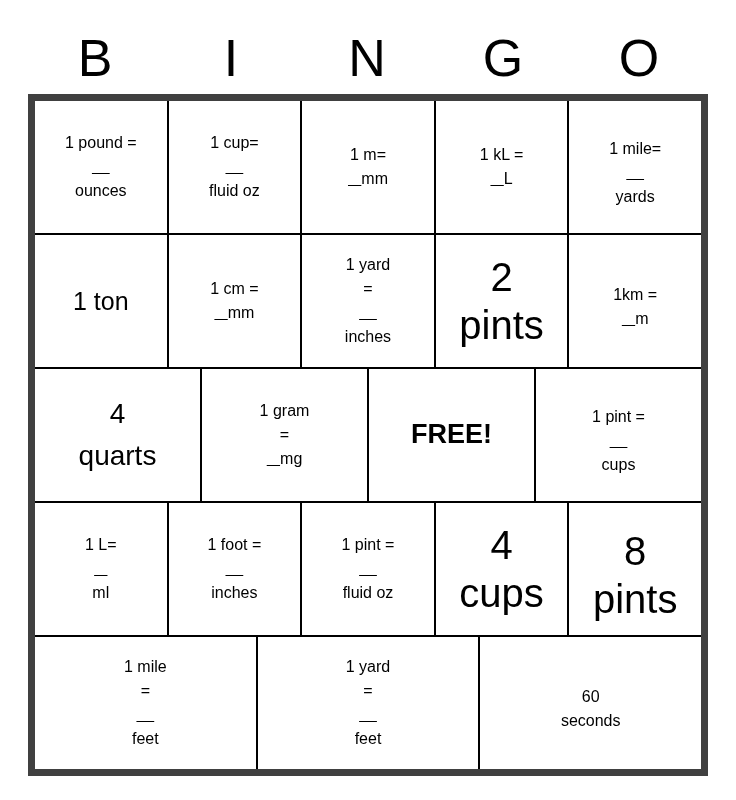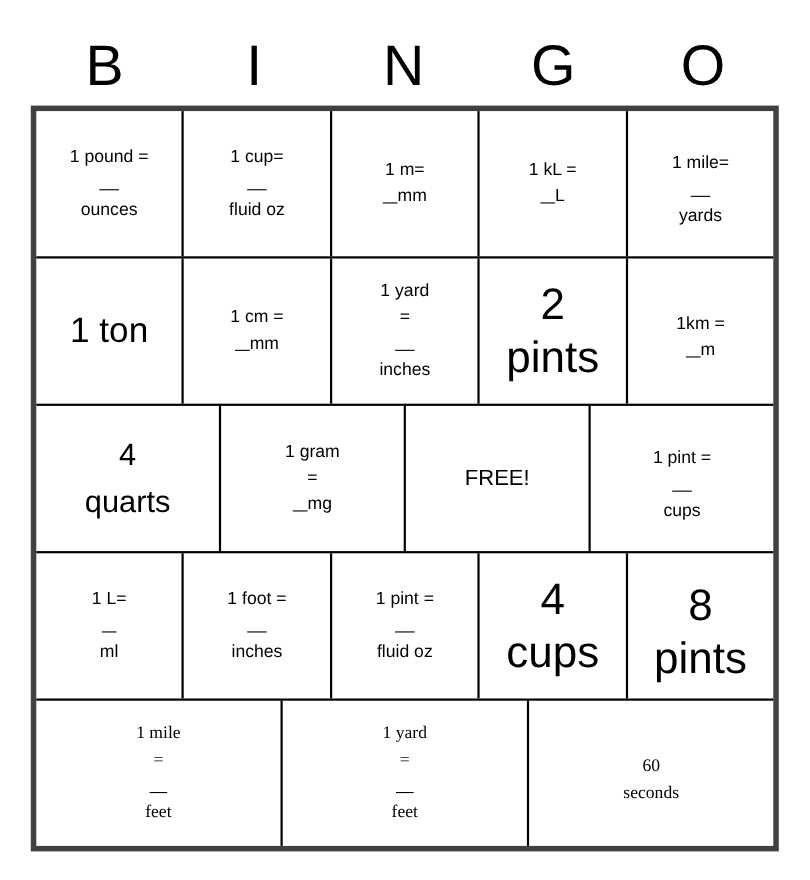--- a/index.html
+++ b/index.html
@@ -33,32 +33,31 @@
     .bingo-header-cell {
       flex: 1;
       text-align: center;
       font-size: 52px;
       font-weight: normal;
       letter-spacing: 2px;
       padding: 4px 0;
     }
 
     .bingo-grid {
-      border: 5px solid #404040;
+      border: 7px solid #404040;
       width: 100%;
     }
 
     .bingo-row {
       display: flex;
       border-bottom: 2px solid #000;
     }
 
     .bingo-row:last-child {
       border-bottom: none;
-      font-family: Liberation Serif, serif;
     }
 
     .bingo-cell {
       flex: 1;
       border-right: 2px solid #000;
       min-height: 120px;
       padding: 8px;
       display: flex;
       align-items: center;
       justify-content: center;
@@ -72,33 +71,33 @@
       border-right: none;
       margin-top: 12px;
     }
 
     .cell-text {
       font-size: 16px;
       line-height: 1.5;
     }
 
     .cell-text-large {
-      font-size: 32px;
+      font-size: 25px;
       line-height: 1.3;
     }
 
     .cell-text-xlarge {
       font-size: 40px;
       font-weight: normal;
       line-height: 1.2;
     }
 
     .free-cell {
-      font-size: 20px;
-      font-weight: normal;
+      font-size: 27px;
+      font-weight: bold;
     }
   </style>
 </head>
 <body>
 
 <div class="bingo-container">
   <div class="bingo-header">
   <div class="bingo-header-cell">B</div>
       <div class="bingo-header-cell">I</div>
       <div class="bingo-header-cell">N</div>

